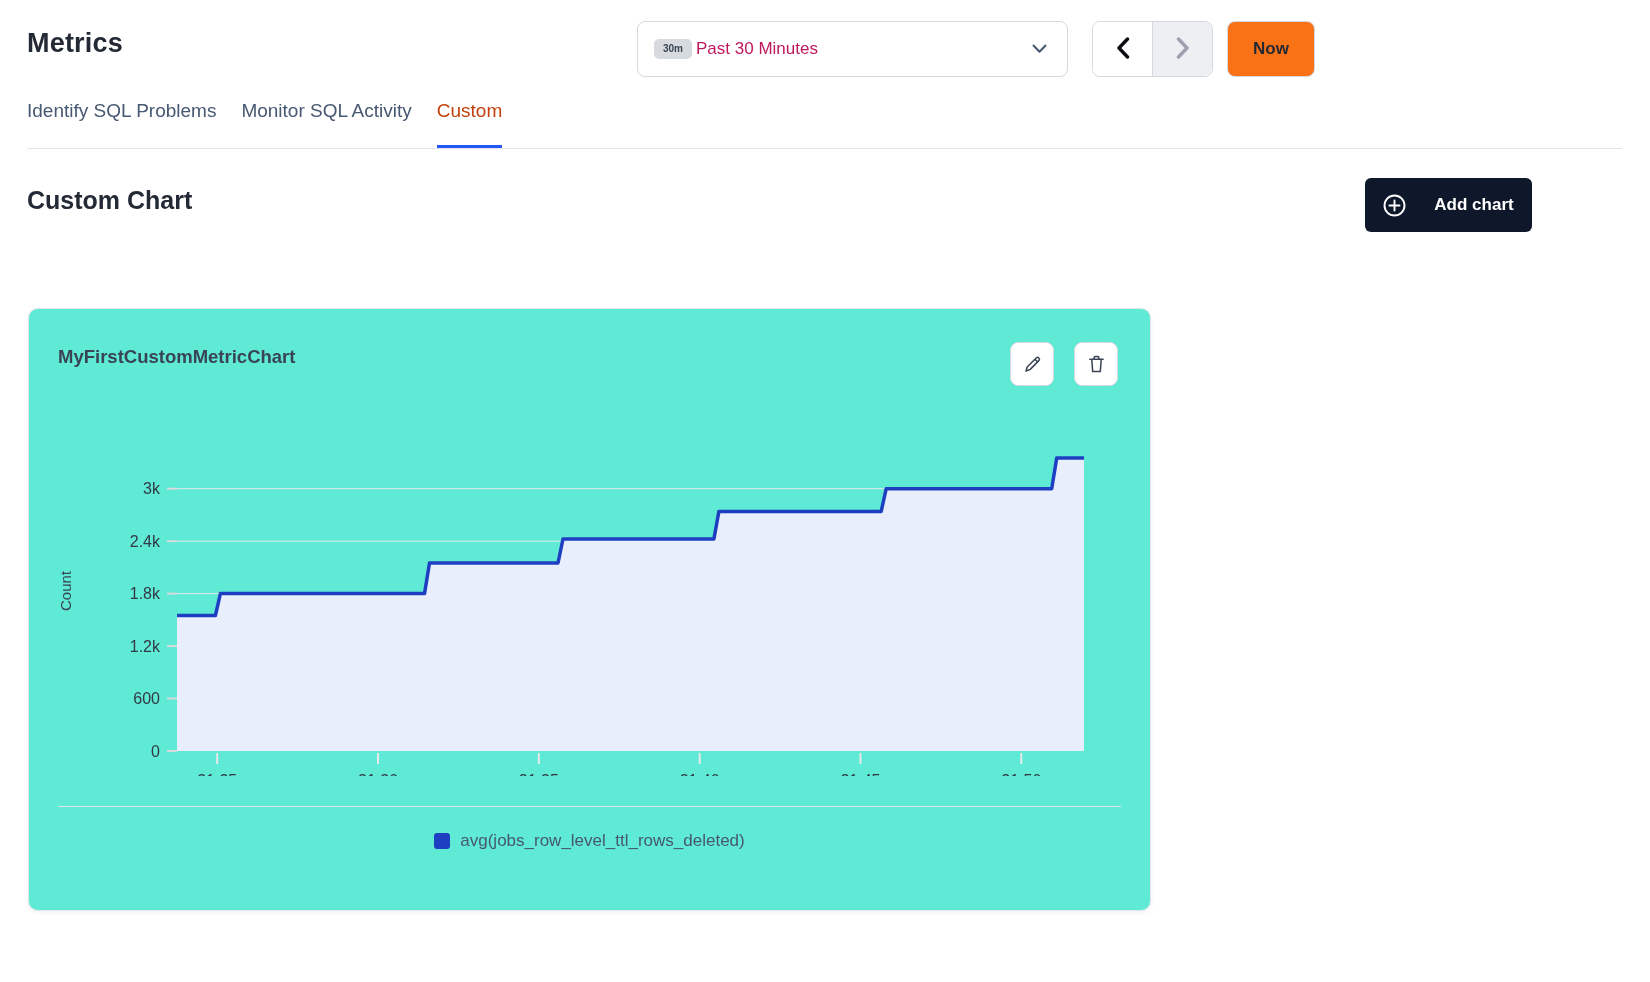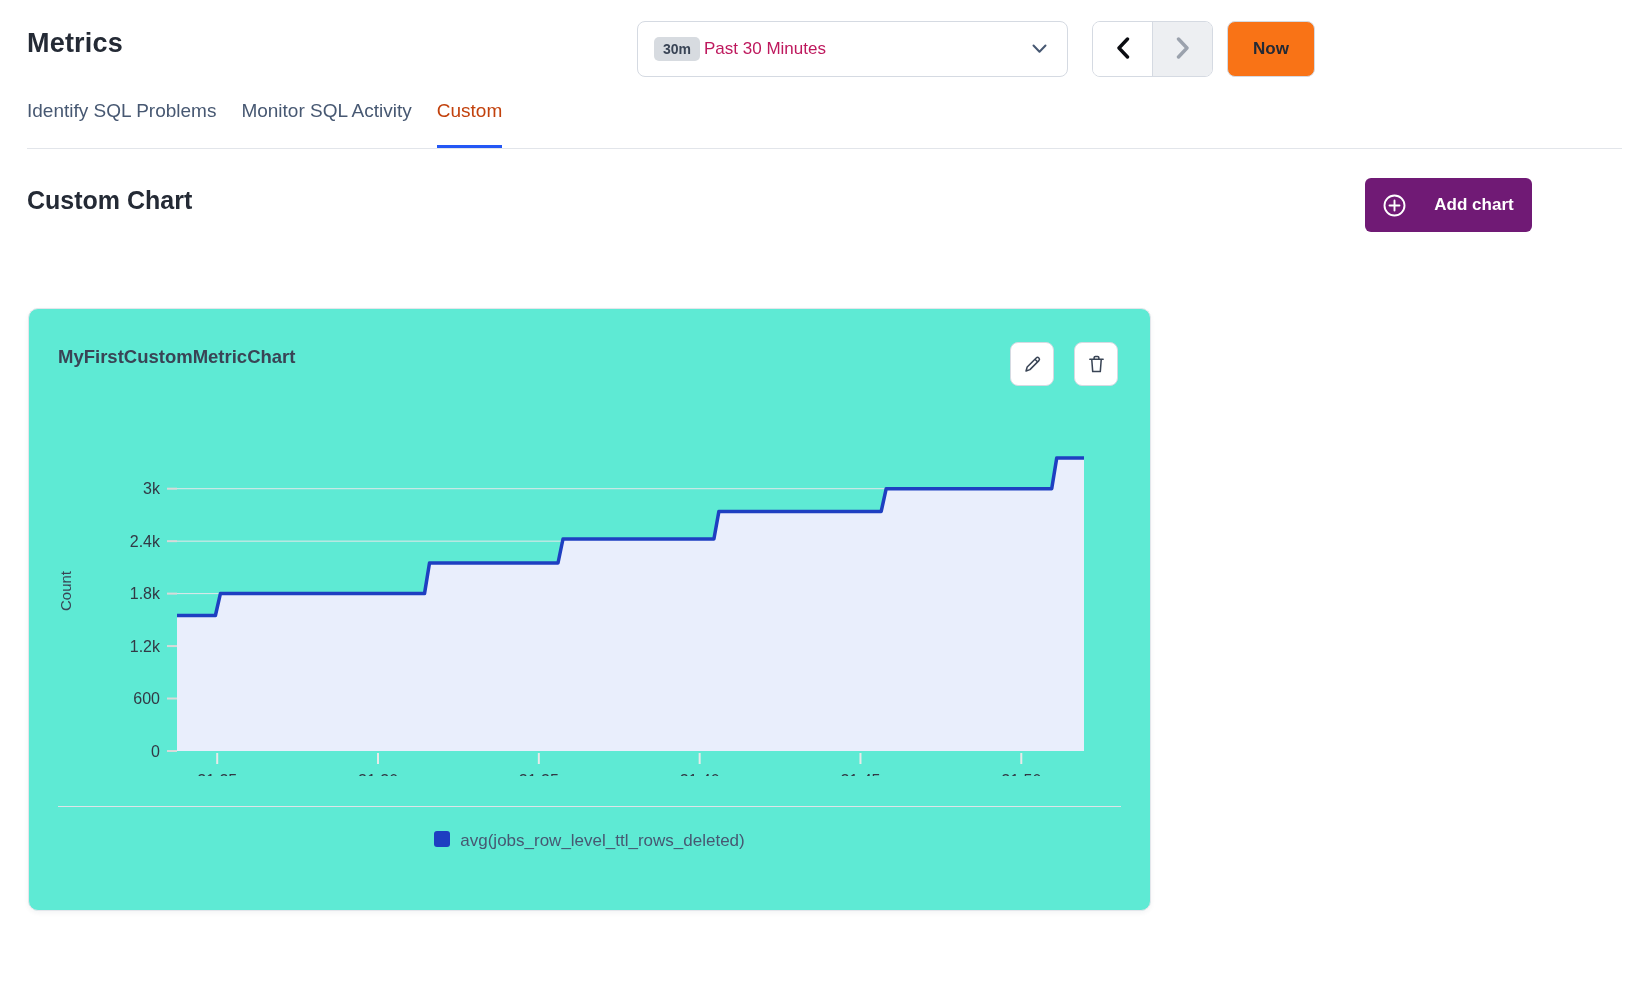--- a/index.html
+++ b/index.html
@@ -6,21 +6,21 @@
   html,body { background:#ffffff; }
   body { font-family:"Liberation Sans","DejaVu Sans",sans-serif; color:#242a35; }
   .page { position:relative; width:1650px; height:982px; background:#fff; overflow:hidden; }
 
   
   .page-title { position:absolute; left:27px; top:28px; font-size:27px; font-weight:700; color:#242a35; letter-spacing:.2px; }
 
   .time-dropdown { position:absolute; left:637px; top:21px; width:431px; height:56px;
     border:1px solid #d5dae2; border-radius:8px; background:#fff; display:flex; align-items:center;
     padding:0 20px 0 16px; cursor:pointer; }
-  .time-badge { background:#d7dbe0; color:#394455; font-size:14px; font-weight:700;
+  .time-badge { background:#d7dbe0; color:#394455; font-size:10px; font-weight:700;
     padding:5px 9px; border-radius:5px; line-height:1; }
   .time-label { margin-left:4px; font-size:17px; font-weight:400; color:#be185d; }
   .dd-chevron { margin-left:auto; display:flex; }
 
   .arrow-group { position:absolute; left:1092px; top:21px; width:121px; height:56px;
     border:1px solid #d5dae2; border-radius:8px; overflow:hidden; display:flex; background:#fff; }
   .arrow-btn { flex:1; display:flex; align-items:center; justify-content:center; background:#fff; border:none; cursor:pointer; }
   .arrow-btn.next { background:#edeff2; border-left:1px solid #d5dae2; cursor:default; }
 
   .now-button { position:absolute; left:1227px; top:21px; width:88px; height:56px;
@@ -50,21 +50,21 @@
     box-shadow:0 2px 5px rgba(20,30,60,.05); }
   .card-title { position:absolute; left:29px; top:37px; font-size:18.5px; font-weight:700; color:#394455; }
   .icon-button { position:absolute; top:33px; width:44px; height:44px; background:#fff;
     border:1px solid #d5dae2; border-radius:8px; display:flex; align-items:center; justify-content:center; cursor:pointer; }
   .icon-button.edit { left:981px; }
   .icon-button.delete { left:1045px; }
 
   .chart-mount { position:absolute; left:30px; top:107px; width:1075px; height:360px; }
   .card-divider { position:absolute; left:29px; right:29px; top:497px; height:1px; background:#dfe3e8; }
 
-  .legend { position:absolute; left:0; right:0; top:522px; display:flex; align-items:flex-start; justify-content:center; gap:10px; }
+  .legend { position:absolute; left:0; right:0; top:522px; display:flex; align-items:center; justify-content:center; gap:10px; }
   .legend-swatch { width:16px; height:16px; border-radius:3px; background:#1e3fc1; }
   .legend-label { font-size:17px; color:#475872; }
 
   svg text { font-family:"Liberation Sans","DejaVu Sans",sans-serif; }
 </style>
 </head>
 <body>
 
 <div class="page">
 
@@ -100,21 +100,21 @@
   <button class="now-button">Now</button>
 
   <nav class="tabs">
     <div class="tab">Identify SQL Problems</div>
     <div class="tab">Monitor SQL Activity</div>
     <div class="tab active" style="border-bottom-color: rgb(36, 87, 245);">Custom</div>
   </nav>
 
   <h2 class="section-heading">Custom Chart</h2>
 
-  <button class="add-chart-button" style="background: #701a75; gap: 28px;">
+  <button class="add-chart-button" style="background: #0f172a; gap: 28px;">
     <span style="display:flex;">
       <svg width="23" height="23" viewBox="0 0 23 23">
           <circle cx="11.5" cy="11.5" r="10" fill="none" stroke="#fff" stroke-width="1.9"></circle>
           <path d="M11.5 6.5 v10 M6.5 11.5 h10" stroke="#fff" stroke-width="1.9" stroke-linecap="round"></path>
         </svg>
     </span>
     <span>Add chart</span>
   </button>
 
   <div class="card">

